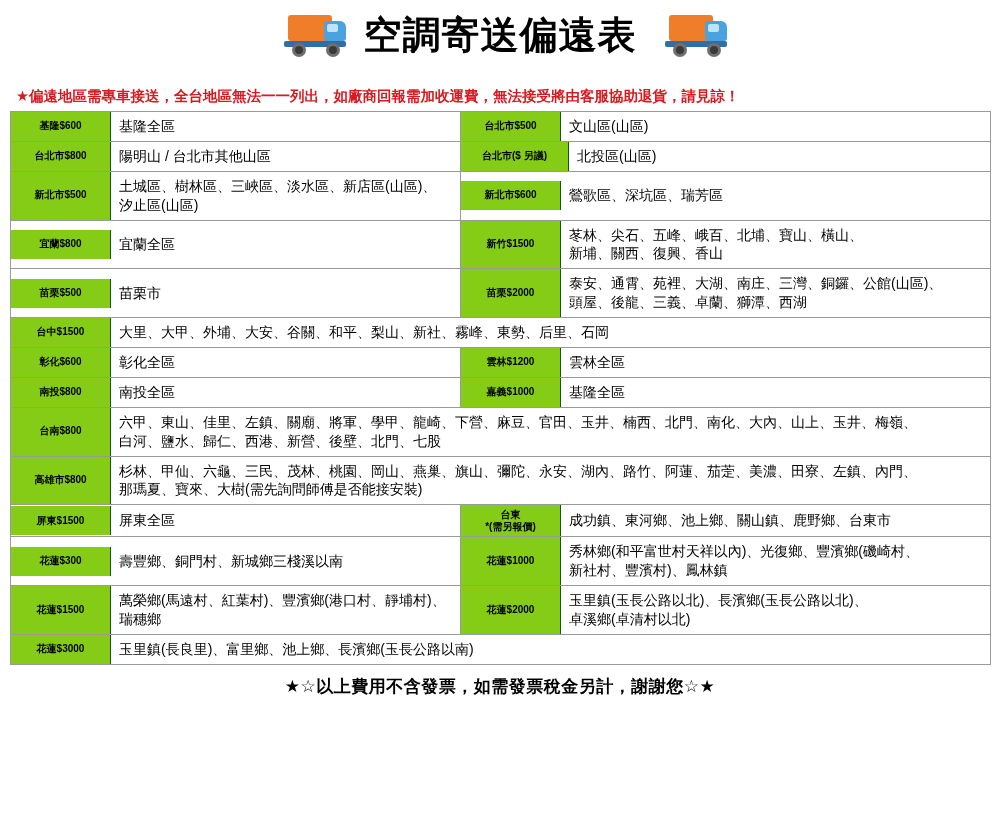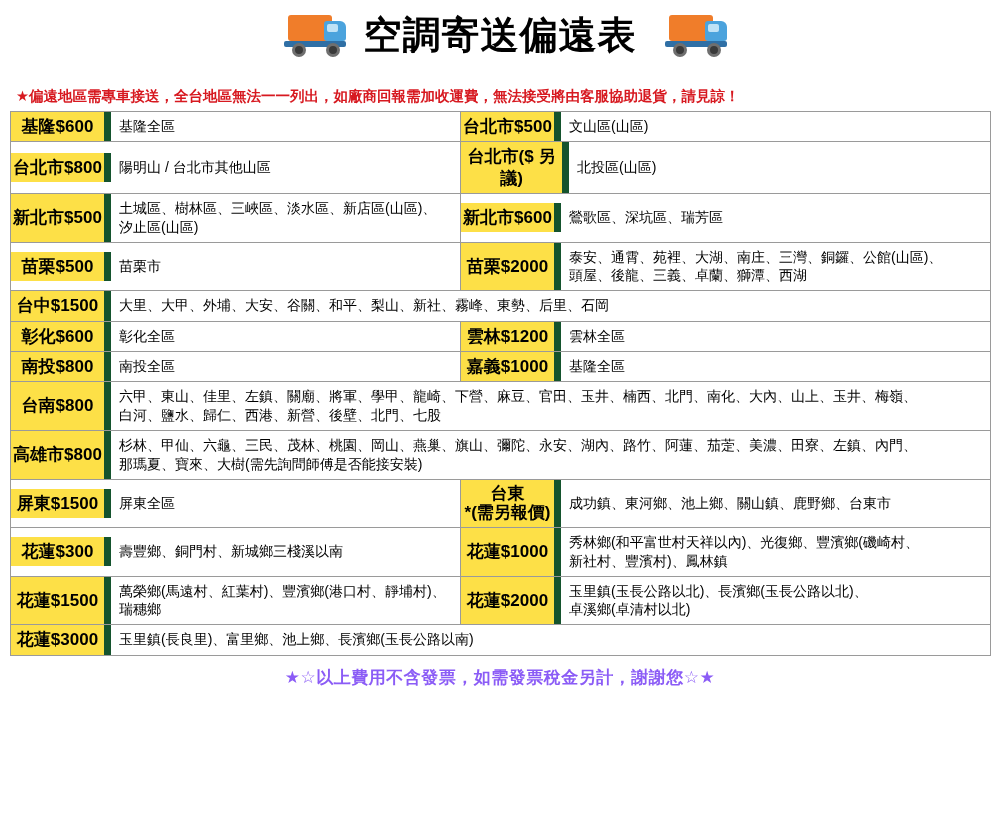--- a/index.html
+++ b/index.html
@@ -116,48 +116,48 @@
     vertical-align: middle;
   }
   .cellwrap {
     display: flex;
     align-items: stretch;
     width: 100%;
   }
   .price {
     flex: none;
     width: 100px;
-    background: #fde047;
-    font-size: 17px;
+    background: #84cc16;
+    font-size: 10px;
     font-weight: bold;
     text-align: center;
     display: flex;
     align-items: center;
     justify-content: center;
     padding: 4px 2px;
     box-sizing: border-box;
     line-height: 1.25;
-    border-right: 7px solid #14532d;
+    border-right: 1px solid #14532d;
   }
   .price.wide { width: 108px; }
   .price.two-line { line-height: 1.15; }
   .area {
     flex: 1 1 auto;
     font-size: 14px;
     padding: 5px 6px 5px 8px;
     box-sizing: border-box;
     line-height: 1.35;
     display: flex;
     align-items: center;
   }
 
   
   .footer {
     text-align: center;
-    color: #8b5cf6;
+    color: #000000;
     font-size: 17px;
     font-weight: bold;
     padding-top: 10px;
     letter-spacing: 0.5px;
   }
 </style>
 </head>
 <body>
 
 <div class="page">
@@ -230,20 +230,35 @@
         <td>
             <div class="cellwrap">
           <div class="price">新北市$600</div>
           <div class="area">鶯歌區、深坑區、瑞芳區</div>
         </div>
           </td>
       </tr>
 
 
 
+      <tr>
+        <td>
+            <div class="cellwrap">
+          <div class="price">宜蘭$800</div>
+          <div class="area">宜蘭全區</div>
+        </div>
+          </td>
+        <td>
+            <div class="cellwrap">
+          <div class="price">新竹$1500</div>
+          <div class="area" style="white-space:pre-line">苳林、尖石、五峰、峨百、北埔、寶山、橫山、
+新埔、關西、復興、香山</div>
+        </div>
+          </td>
+      </tr>
 
       <tr>
         <td>
             <div class="cellwrap">
           <div class="price">苗栗$500</div>
           <div class="area">苗栗市</div>
         </div>
           </td>
         <td>
             <div class="cellwrap">

